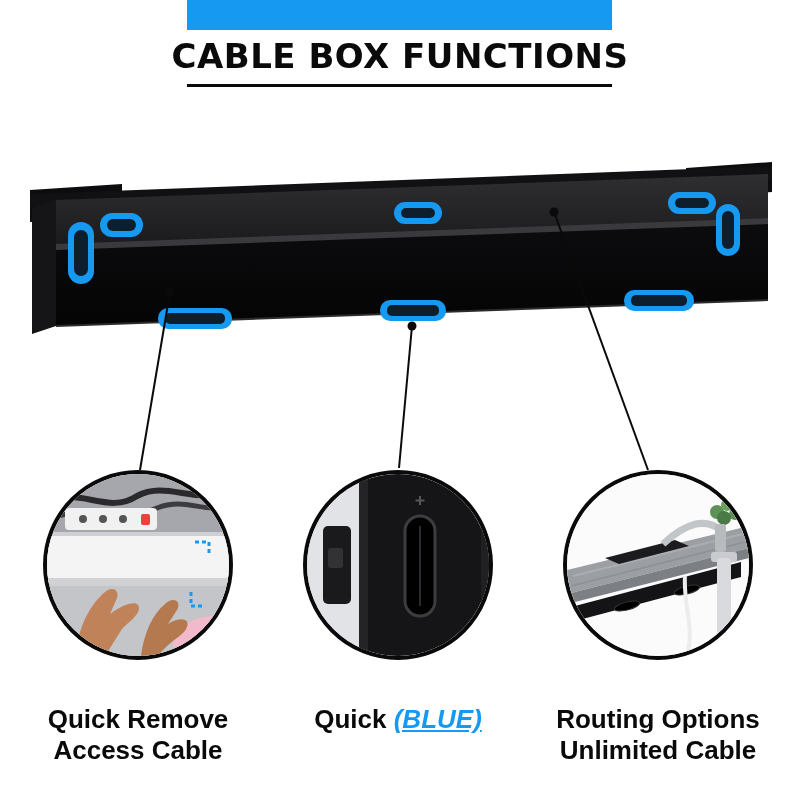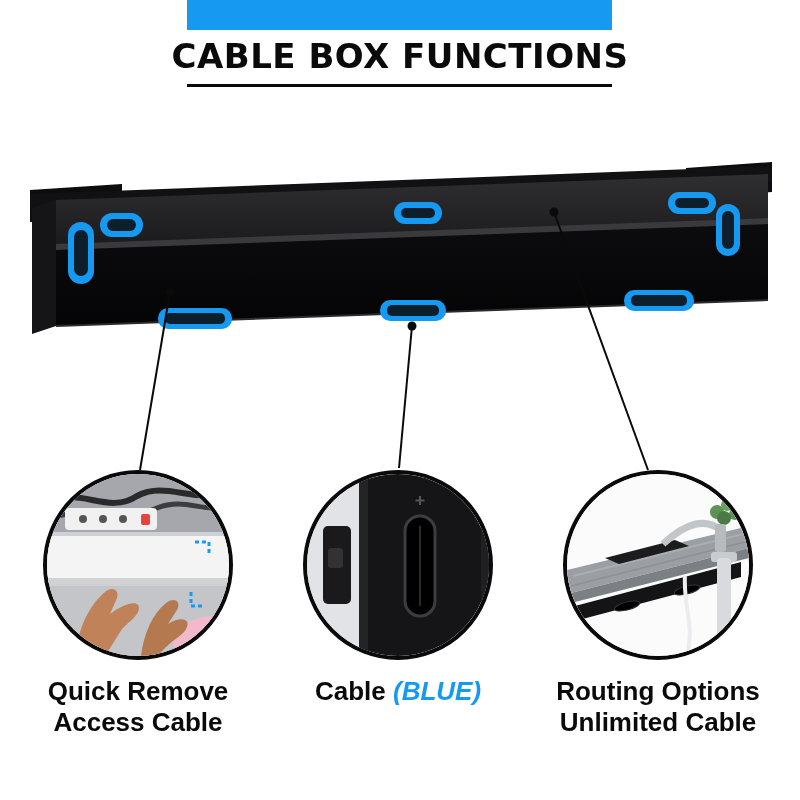--- a/index.html
+++ b/index.html
@@ -22,25 +22,25 @@
   .callout-line{stroke:#0a0a0a;stroke-width:2;}
   .callout-dot{fill:#0a0a0a;}
 
   
   .circle{position:absolute;top:470px;width:190px;height:190px;border:4px solid #0a0a0a;
           border-radius:50%;box-sizing:border-box;overflow:hidden;background:#ddd;}
   .circle svg{display:block;}
   .c1{left:43px;} .c2{left:303px;} .c3{left:563px;}
 
   
-  .feature-label{position:absolute;top:676px;width:260px;text-align:center;
+  .feature-label{position:absolute;top:704px;width:260px;text-align:center;
                  font-size:26px;font-weight:bold;line-height:1.18;color:#0a0a0a;}
   .feature-label span{display:block;}
   .feature-label .inline{display:inline;}
-  .accent{color:var(--accent,#1699F0);font-style:italic;margin-left:.28em;}
+  .accent{color:var(--accent,#1699F0);font-style:italic;margin-left:.28em;text-decoration:underline;}
   .fl1{left:8px;} .fl2{left:268px;} .fl3{left:528px;}
 </style>
 </head>
 <body>
 
 <div class="page">
 
   <div class="top-bar"></div>
   <h1 class="title">CABLE BOX FUNCTIONS</h1>
   <div class="title-underline"></div>
@@ -171,21 +171,21 @@
     </svg>
   </div>
 
   <div class="feature-label fl1">
     <span>Quick Remove</span>
     <span>Access Cable</span>
   </div>
 
   <div class="feature-label fl2">
     <span>
-      <span class="inline">Cable</span><span class="inline accent">(BLUE)</span>
+      <span class="inline">Quick</span><span class="inline accent">(BLUE)</span>
     </span>
   </div>
 
   <div class="feature-label fl3">
     <span>Routing Options</span>
     <span>Unlimited Cable</span>
   </div>
 
 </div>
 

